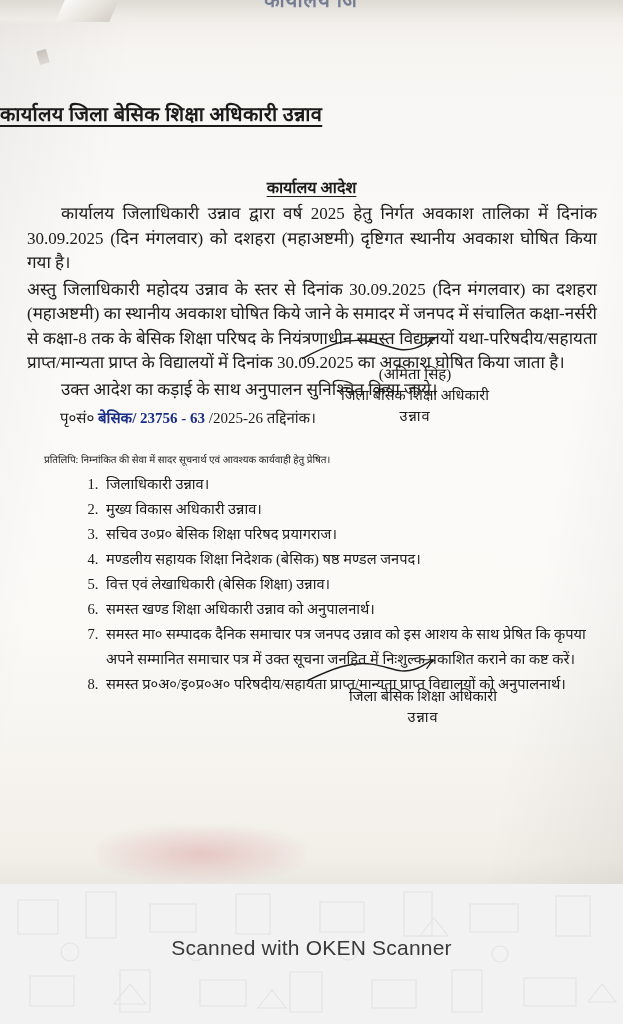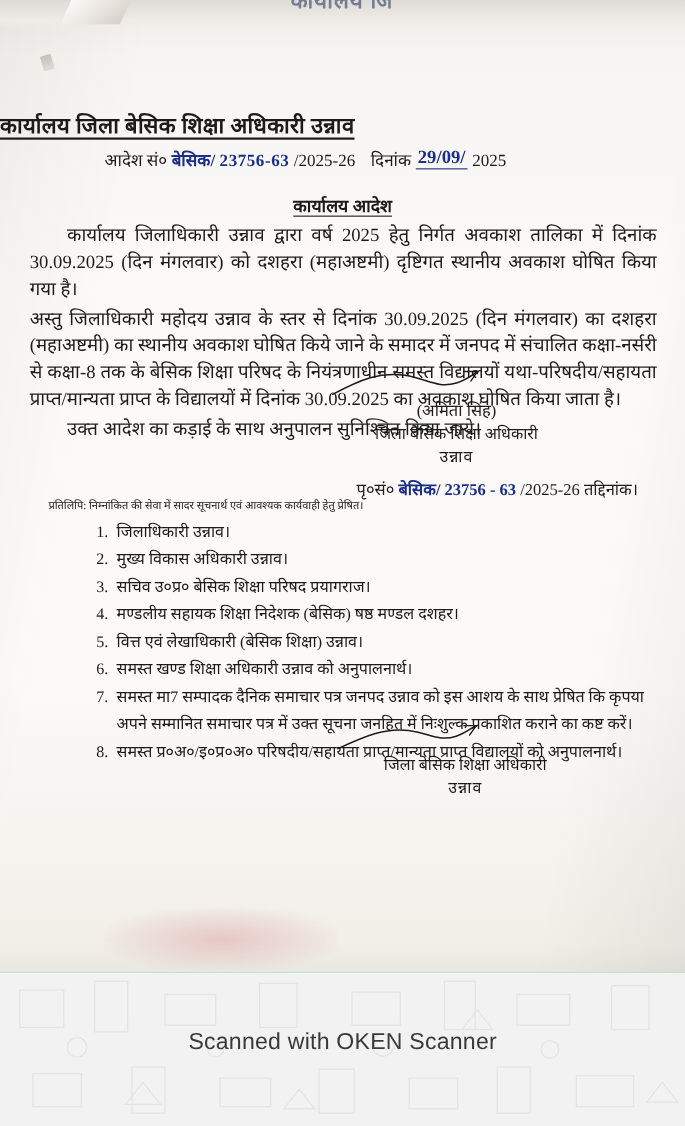--- a/index.html
+++ b/index.html
@@ -6,21 +6,21 @@
   html, body {
     margin: 0; padding: 0;
     width: 623px; height: 1024px;
     background: #ffffff;
     font-family: "Liberation Sans", sans-serif;
   }
   #page {
     position: relative;
     width: 623px; height: 1024px;
     overflow: hidden;
-    background: #22c55e;
+    background: #0ea5e9;
   }
   
   .paper {
     position: absolute;
     left: 0; top: 0;
     width: 623px; height: 884px;
     background:
       linear-gradient(100deg, rgba(0,0,0,0.045) 0%, rgba(0,0,0,0) 18%, rgba(0,0,0,0) 82%, rgba(0,0,0,0.05) 100%),
       linear-gradient(180deg, #efece7 0%, #f7f5f2 6%, #fbfaf8 30%, #fbfaf7 70%, #f2efe9 97%, #eae7e1 100%);
   }
@@ -100,23 +100,22 @@
     position: absolute; right: 78px; top: 336px; width: 260px;
     text-align: center; font-size: 14.5px; line-height: 21px;
   }
   .squiggle {
     display: block; height: 26px; margin-bottom: 2px;
   }
   .sig-name { font-size: 15px; }
   .sig-role { font-size: 14.5px; }
   .sig-place { font-size: 14.5px; letter-spacing: 1px; }
   .ref-line {
-    position: absolute; left: 60px; top: 434px; width: 520px;
+    position: absolute; left: 60px; top: 407px; width: 520px;
     font-size: 15px;
-    text-align: right;
   }
   .copyline {
     position: absolute; left: 44px; top: 452px; width: 540px;
     font-size: 10px;
   }
   ol.recips {
     position: absolute; left: 74px; top: 472px; width: 520px;
     margin: 0; padding: 0 0 0 28px;
     font-size: 14.6px; line-height: 24.5px;
   }
@@ -152,29 +151,20 @@
     <div class="corner-fold"></div>
     <div class="pin-mark"></div>
     <div class="stamp-ghost">कार्यालय जि</div>
     <div class="smudge"></div>
   </div>
 
   <div class="doc">
 
     <div class="title">कार्यालय जिला बेसिक शिक्षा अधिकारी उन्नाव</div>
 
-    <div class="orderline">
-      <span>आदेश सं०</span>
-      <span class="blue">बेसिक/</span>
-      <span class="blue orderno">23756-63</span>
-      <span>/2025-26</span>
-      <span class="datebox">दिनांक</span>
-      <span class="date-blue">29/09/</span>
-      <span>2025</span>
-    </div>
 
     <div class="subtitle">कार्यालय आदेश</div>
 
     <div class="body">
       <p class="indent">कार्यालय जिलाधिकारी उन्नाव द्वारा वर्ष 2025 हेतु निर्गत अवकाश तालिका में दिनांक 30.09.2025 (दिन मंगलवार) को दशहरा (महाअष्टमी) दृष्टिगत स्थानीय अवकाश घोषित किया गया है।</p>
       <p>अस्तु जिलाधिकारी महोदय उन्नाव के स्तर से दिनांक 30.09.2025 (दिन मंगलवार) का दशहरा (महाअष्टमी) का स्थानीय अवकाश घोषित किये जाने के समादर में जनपद में संचालित कक्षा-नर्सरी से कक्षा-8 तक के बेसिक शिक्षा परिषद के नियंत्रणाधीन समस्त विद्यालयों यथा-परिषदीय/सहायता प्राप्त/मान्यता प्राप्त के विद्यालयों में दिनांक 30.09.2025 का अवकाश घोषित किया जाता है।</p>
       <p class="indent">उक्त आदेश का कड़ाई के साथ अनुपालन सुनिश्चित किया जाये।</p>
     </div>
 
     <div class="sign-block">
@@ -194,24 +184,24 @@
       <span>/2025-26</span>
       <span>तद्दिनांक।</span>
     </div>
 
     <div class="copyline">प्रतिलिपि: निम्नांकित की सेवा में सादर सूचनार्थ एवं आवश्यक कार्यवाही हेतु प्रेषित।</div>
 
     <ol class="recips">
       <li>जिलाधिकारी उन्नाव।</li>
       <li>मुख्य विकास अधिकारी उन्नाव।</li>
       <li>सचिव उ०प्र० बेसिक शिक्षा परिषद प्रयागराज।</li>
-      <li>मण्डलीय सहायक शिक्षा निदेशक (बेसिक) षष्ठ मण्डल दशहर।</li>
+      <li>मण्डलीय सहायक शिक्षा निदेशक (बेसिक) षष्ठ मण्डल जनपद।</li>
       <li>वित्त एवं लेखाधिकारी (बेसिक शिक्षा) उन्नाव।</li>
       <li>समस्त खण्ड शिक्षा अधिकारी उन्नाव को अनुपालनार्थ।</li>
-      <li>समस्त मा7 सम्पादक दैनिक समाचार पत्र जनपद उन्नाव को इस आशय के साथ प्रेषित कि कृपया अपने सम्मानित समाचार पत्र में उक्त सूचना जनहित में निःशुल्क प्रकाशित कराने का कष्ट करें।</li>
+      <li>समस्त मा० सम्पादक दैनिक समाचार पत्र जनपद उन्नाव को इस आशय के साथ प्रेषित कि कृपया अपने सम्मानित समाचार पत्र में उक्त सूचना जनहित में निःशुल्क प्रकाशित कराने का कष्ट करें।</li>
       <li>समस्त प्र०अ०/इ०प्र०अ० परिषदीय/सहायता प्राप्त/मान्यता प्राप्त विद्यालयों को अनुपालनार्थ।</li>
     </ol>
 
     <div class="sign-block2">
       <svg class="squiggle" viewBox="0 0 200 30">
         <path d="M28 26 C 58 12, 78 4, 102 7 C 124 10, 134 19, 152 13 C 161 10, 167 5, 173 2" stroke="#1b1b1b" stroke-width="1.6" fill="none" stroke-linecap="round"></path>
         <path d="M160 2 L 173 2 L 166 12" stroke="#1b1b1b" stroke-width="1.4" fill="none" stroke-linecap="round"></path>
       </svg>
       <div class="sig-role">जिला बेसिक शिक्षा अधिकारी</div>
       <div class="sig-place">उन्नाव</div>

